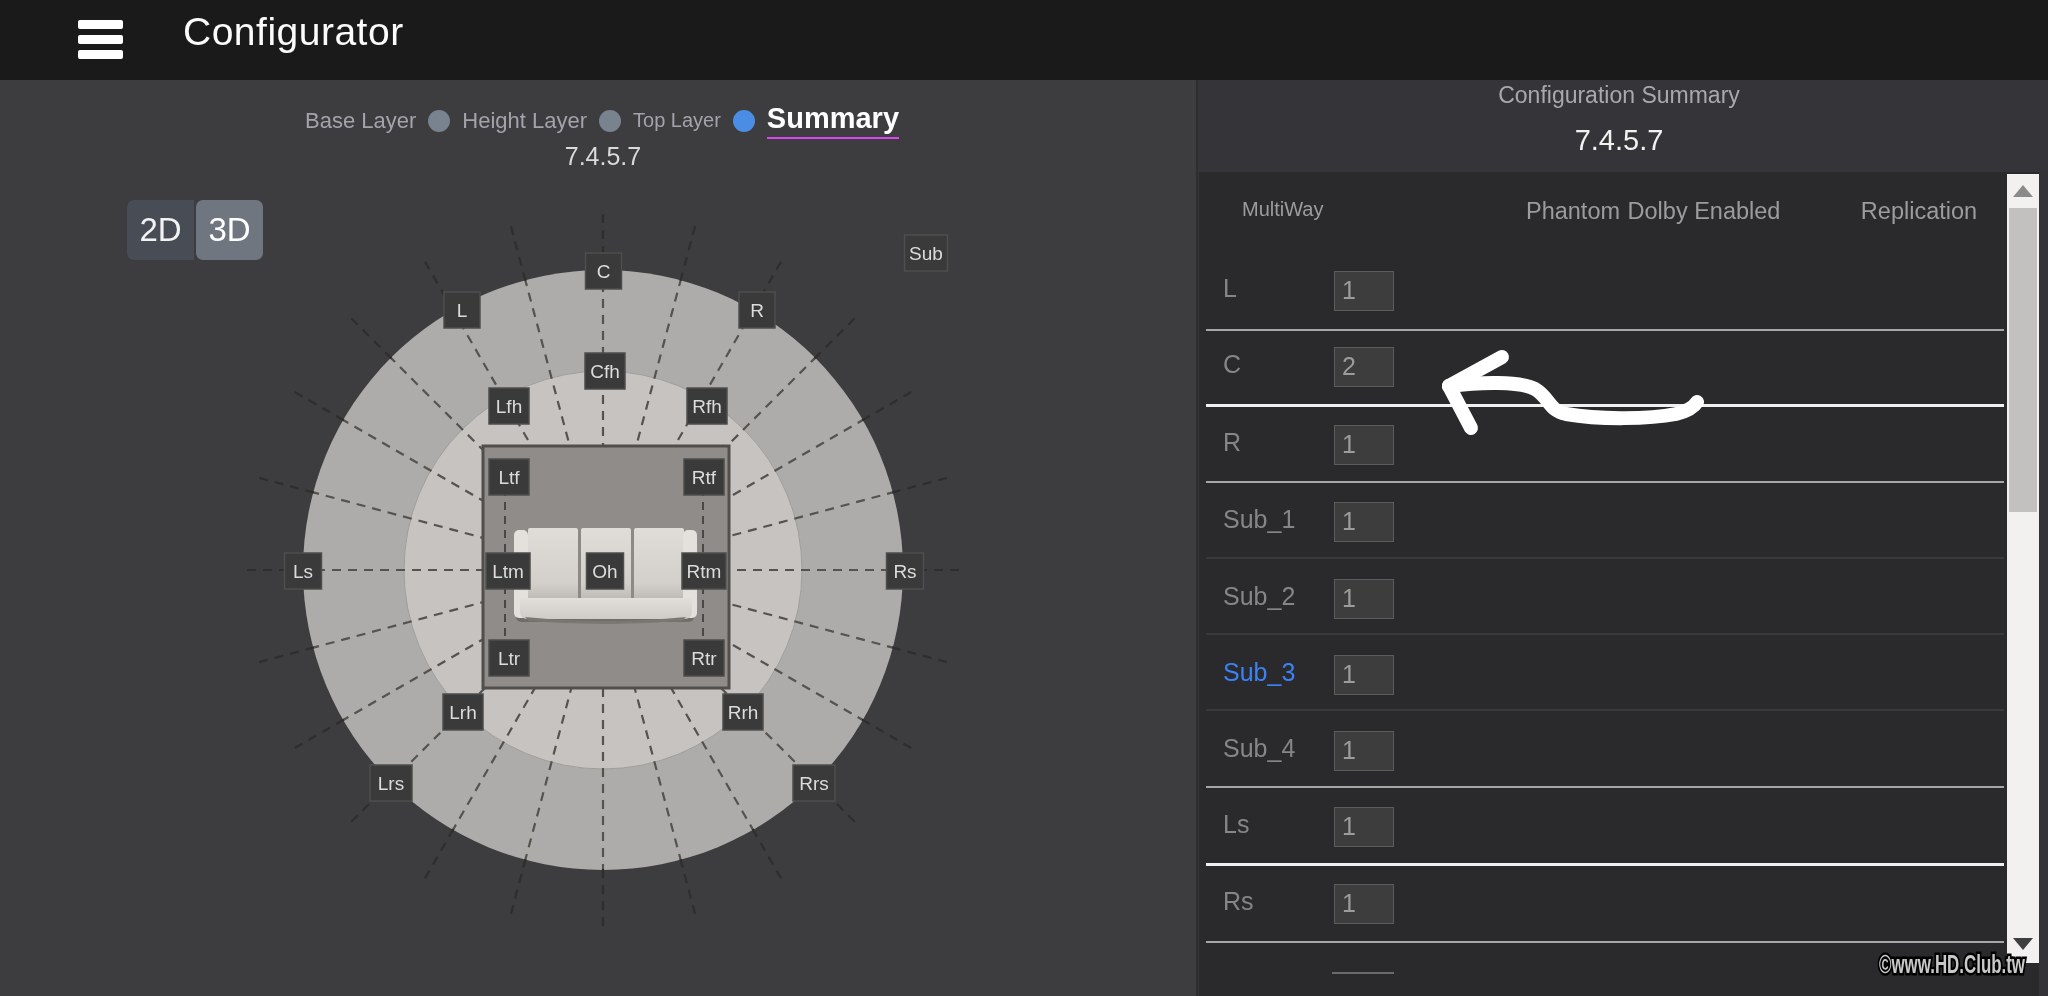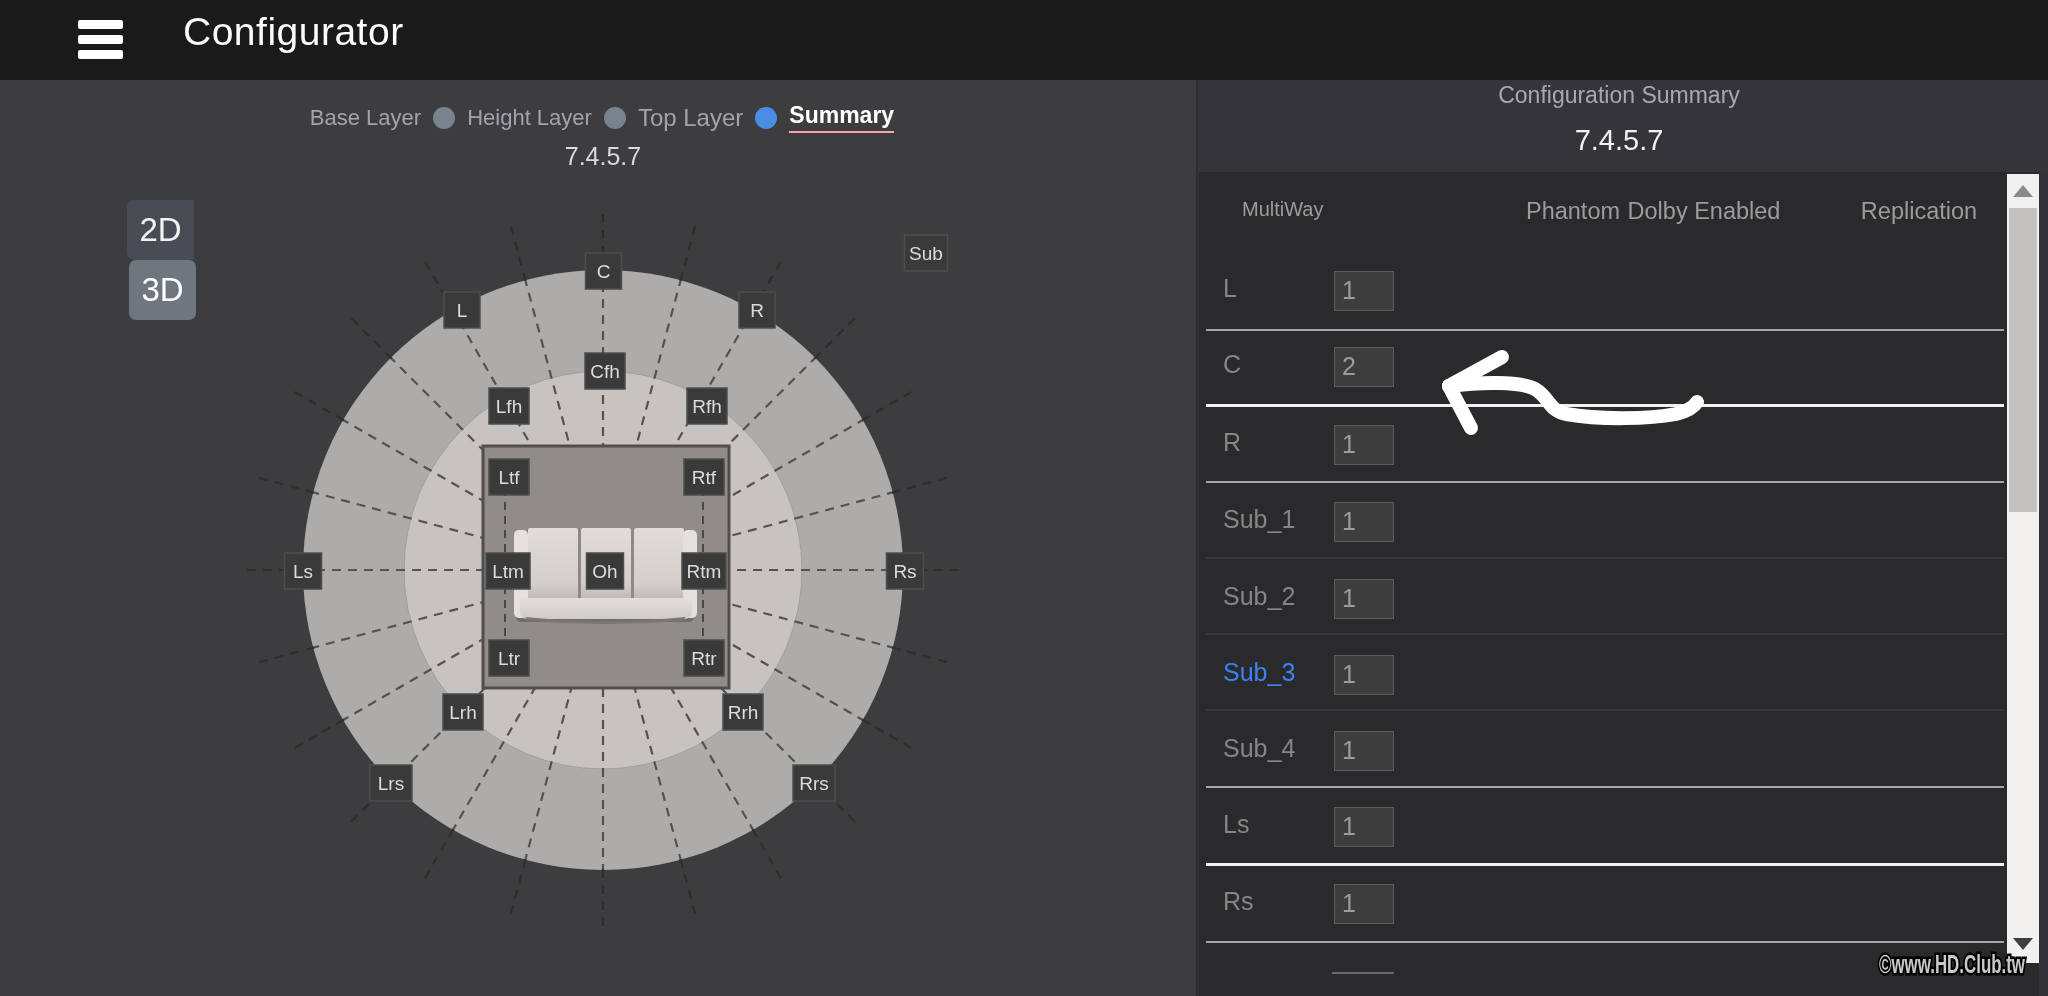--- a/index.html
+++ b/index.html
@@ -21,30 +21,30 @@
 <div class="abs" style="left:0;top:102px;width:1204px;display:flex;justify-content:center;align-items:center;gap:12px;">
 
   <span style="font-size:22px;color:#a3a3ab;">Base Layer</span>
 
   <span style="width:22px;height:22px;border-radius:50%;background:#79828f;display:inline-block;"></span>
 
   <span style="font-size:22px;color:#a3a3ab;">Height Layer</span>
 
   <span style="width:22px;height:22px;border-radius:50%;background:#79828f;display:inline-block;"></span>
 
-  <span style="font-size:24px;color:#a3a3ab;">Top Layer</span>
+  <span style="font-size:20px;color:#a3a3ab;">Top Layer</span>
 
   <span style="width:22px;height:22px;border-radius:50%;background:#4b8de4;display:inline-block;"></span>
 
-  <span style="font-size:23px;color:#ffffff;font-weight:bold;border-bottom:2px solid #fca5a5;padding-bottom:2px;">Summary</span>
+  <span style="font-size:29px;color:#ffffff;font-weight:bold;border-bottom:2px solid #d946ef;padding-bottom:2px;">Summary</span>
 </div>
 
 <div class="abs" style="left:0;top:142px;width:1206px;text-align:center;font-size:25px;color:#dadada;">7.4.5.7</div>
 
-<div class="abs" style="left:127px;top:200px;display:flex;flex-direction:column;">
+<div class="abs" style="left:127px;top:200px;display:flex;">
 
   <div style="width:67px;height:60px;background:#474c55;border-radius:7px 0 0 7px;color:#f2f2f2;font-size:33px;display:flex;align-items:center;justify-content:center;">2D</div>
 
   <div style="width:67px;height:60px;background:#70767f;border-radius:7px;margin-left:2px;color:#ffffff;font-size:33px;display:flex;align-items:center;justify-content:center;">3D</div>
 </div>
 
 <svg class="abs" style="left:253px;top:220px;overflow:visible;" width="700" height="700" viewBox="0 0 700 700">
 
   <circle cx="350" cy="350" r="300" fill="#aeacaa"></circle>
 

